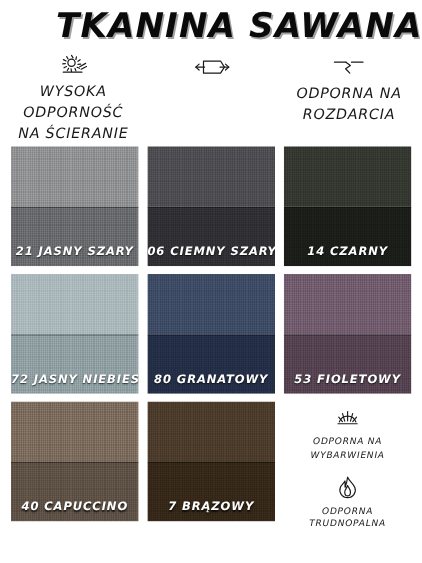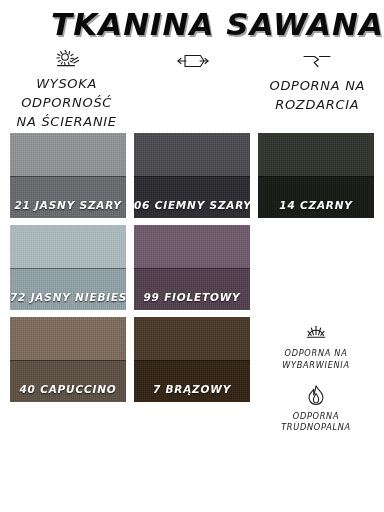--- a/index.html
+++ b/index.html
@@ -71,21 +71,21 @@
     width: 384px;
   }
   .row {
     display: flex;
     gap: 8px;
     padding: 0 10px 7px 10px;
     box-sizing: border-box;
   }
   .cell {
     width: 116px;
-    height: 85px;
+    height: 109px;
     position: relative;
     overflow: hidden;
     flex: 0 0 auto;
   }
   .swatch {
     position: absolute;
     inset: 0;
   }
   .swatch .top-half,
   .swatch .bottom-half {
@@ -257,26 +257,35 @@
       <div class="swatch">
         <div class="top-half" style="background-color: rgb(170, 183, 187);"></div>
         <div class="bottom-half" style="background-color: rgb(142, 158, 162);"></div>
         <div class="seam"></div>
         <div class="weave"></div>
       </div>
       <div class="swatch-label">72 JASNY NIEBIESKI</div>
     </div>
     <div class="cell">
       <div class="swatch">
+        <div class="top-half" style="background-color: rgb(60, 74, 99);"></div>
+        <div class="bottom-half" style="background-color: rgb(35, 45, 68);"></div>
+        <div class="seam"></div>
+        <div class="weave"></div>
+      </div>
+      <div class="swatch-label">80 GRANATOWY</div>
+    </div>
+    <div class="cell">
+      <div class="swatch">
         <div class="top-half" style="background-color: rgb(110, 90, 107);"></div>
         <div class="bottom-half" style="background-color: rgb(83, 65, 79);"></div>
         <div class="seam"></div>
         <div class="weave"></div>
       </div>
-      <div class="swatch-label">99 FIOLETOWY</div>
+      <div class="swatch-label">53 FIOLETOWY</div>
     </div>
   </div>
 
   <div class="row">
     <div class="cell">
       <div class="swatch">
         <div class="top-half" style="background-color: rgb(122, 106, 92);"></div>
         <div class="bottom-half" style="background-color: rgb(93, 80, 69);"></div>
         <div class="seam"></div>
         <div class="weave"></div>

